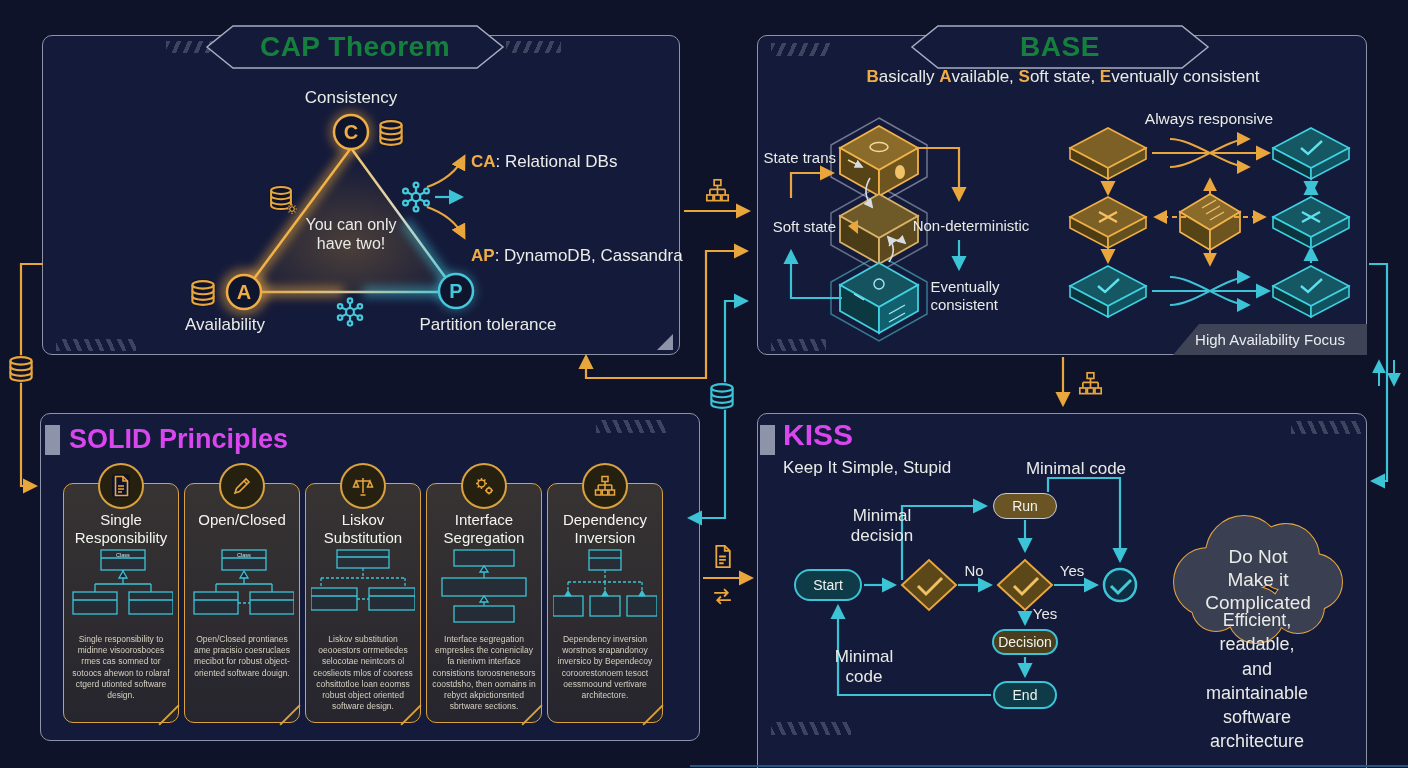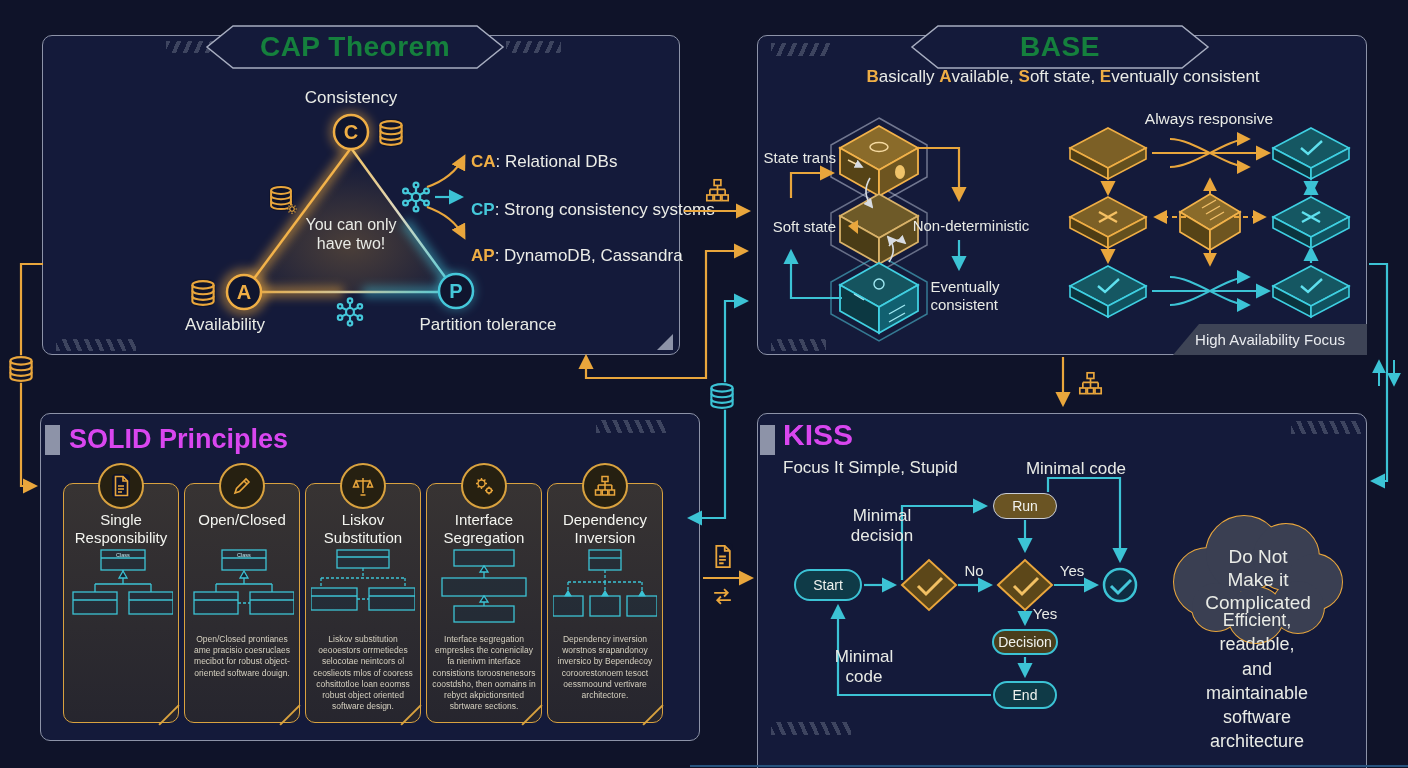--- a/index.html
+++ b/index.html
@@ -78,21 +78,20 @@
       <path d="M384 151 Q410 142 421 121" stroke="#e9a63c" stroke-width="2.2" fill="none" marker-end="url(#ag)"></path>
       <path d="M392 161 H418" stroke="#3cc3d5" stroke-width="2.2" fill="none" marker-end="url(#ac)"></path>
       <path d="M384 171 Q410 180 421 201" stroke="#e9a63c" stroke-width="2.2" fill="none" marker-end="url(#ag)"></path>
     </svg>
     <div class="lbl" style="left:308px;top:62px;font-size:17px;">Consistency</div>
     <div class="lbl" style="left:308px;top:198px;font-size:16px;">You can only
 have two!</div>
     <div class="lbl" style="left:182px;top:289px;font-size:17px;">Availability</div>
     <div class="lbl" style="left:445px;top:289px;font-size:17px;">Partition tolerance</div>
     <div class="ann" style="left:428px;top:104px;"><span class="pfx gold">CA</span><span>: Relational DBs</span></div>
-    <div class="ann" style="left:428px;top:152px;"><span class="pfx cyan">CP</span><span>: Strong consistency systems</span></div>
     <div class="ann" style="left:428px;top:198px;"><span class="pfx gold">AP</span><span>: DynamoDB, Cassandra</span></div>
     <div class="hatch" style="left:123px;top:5px;width:50px;height:12px;"></div>
     <div class="hatch" style="left:463px;top:5px;width:55px;height:12px;"></div>
     <div class="hatch bs" style="left:13px;top:303px;width:80px;height:12px;"></div>
     <div class="corner-tri" style="right:6px;bottom:4px;"></div>
   </div>
 
   <div class="panel" id="p-base" style="left:757px;top:35px;width:610px;height:320px;">
     <svg class="absvg" width="610" height="320">
 
@@ -228,20 +227,21 @@
             <line x1="32" y1="10" x2="76" y2="10"></line>
           <polygon points="50,30 58,30 54,23" fill="#16222e"></polygon>
           <path d="M54 22v1 M54 30v6 M26 36 H82 M26 36 V44 M82 36 V44" fill="none"></path>
           <rect x="4" y="44" width="44" height="22"></rect>
             <line x1="4" y1="52" x2="48" y2="52"></line>
           <rect x="60" y="44" width="44" height="22"></rect>
             <line x1="60" y1="52" x2="104" y2="52"></line>
         </g>
         <text x="54" y="8.5" text-anchor="middle" font-size="5.5" fill="#bfe8f0">Class</text>
       </svg>
+      <div class="desc">Single responsibility to midinne visoorosboces rmes cas somned tor sotoocs ahewon to rolaraf ctgerd utionted software design.</div>
     </div>
 
     <div class="card" style="left:143px;top:69px;">
       <div class="icon-circle">
           <svg width="24" height="24">
             <use href="#sym-pen" width="24" height="24" color="#e9a63c"></use>
           </svg>
         </div>
       <div class="card-title">Open/Closed</div>
       <svg class="uml" width="104" height="78">
@@ -327,21 +327,21 @@
           <rect x="74" y="48" width="30" height="20"></rect>
         </g>
       </svg>
       <div class="desc">Dependency inversion worstnos srapandonoy inversico by Bependecoy coroorestonoem tesoct oessmoound vertivare architectore.</div>
     </div>
   </div>
 
   <div class="panel" id="p-kiss" style="left:757px;top:413px;width:610px;height:376px;">
     <div class="tab" style="left:2px;top:11px;"></div>
     <div class="panel-h1" style="left:25px;top:4px;font-size:30px;">KISS</div>
-    <div style="position:absolute;left:25px;top:44px;font-size:17px;color:#e9ebe6;">Focus It Simple, Stupid</div>
+    <div style="position:absolute;left:25px;top:44px;font-size:17px;color:#e9ebe6;">Keep It Simple, Stupid</div>
     <div class="hatch bs" style="left:533px;top:7px;width:70px;height:13px;"></div>
     <div class="hatch bs" style="left:13px;top:308px;width:80px;height:13px;"></div>
 
     <svg class="absvg" width="610" height="328">
       <g fill="none" stroke="#3cc3d5" stroke-width="2.2">
         <path d="M106 171 H136" marker-end="url(#ac)"></path>
         <path d="M200 171 H232" marker-end="url(#ac)"></path>
         <path d="M296 171 H338" marker-end="url(#ac)"></path>
         <path d="M144 166 V92 H227" marker-end="url(#ac)"></path>
         <path d="M267 106 V136" marker-end="url(#ac)"></path>

